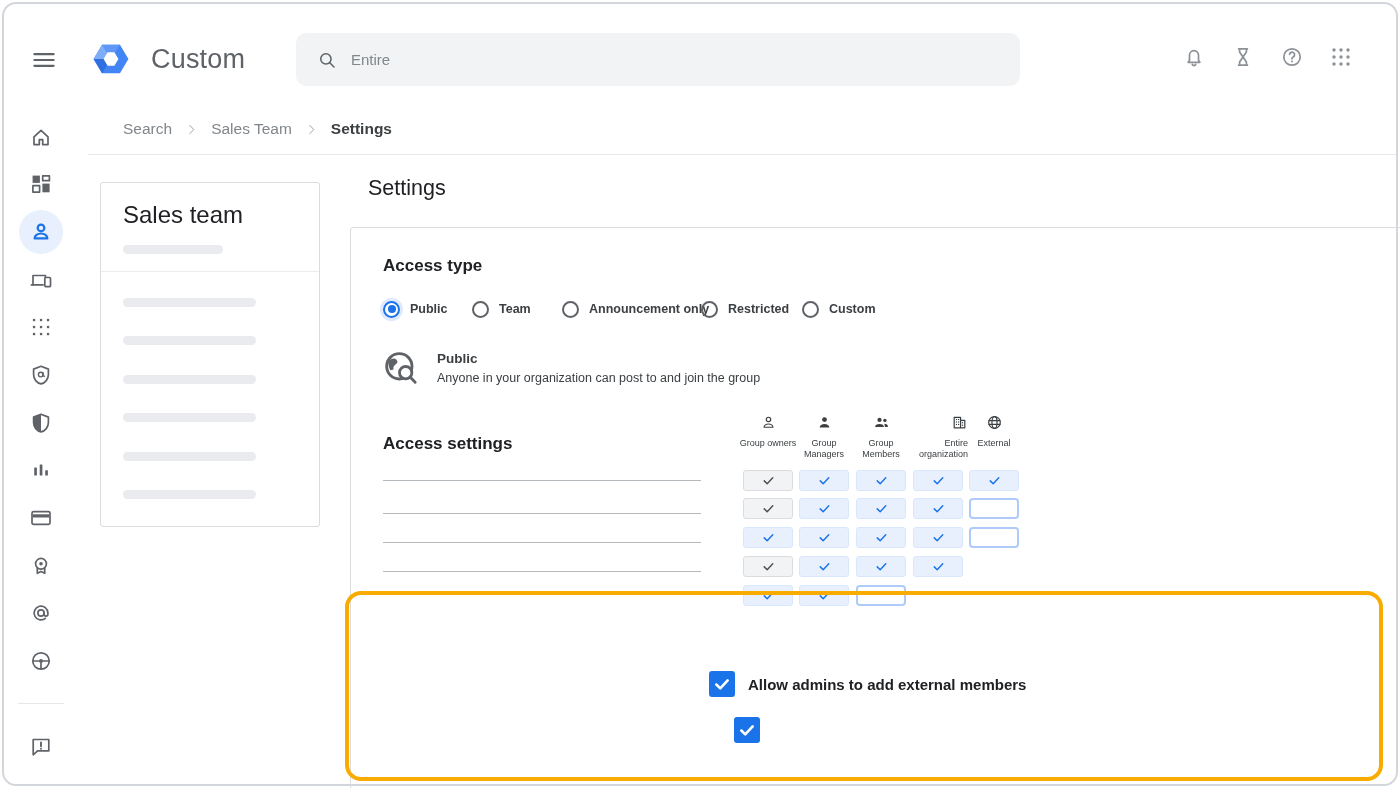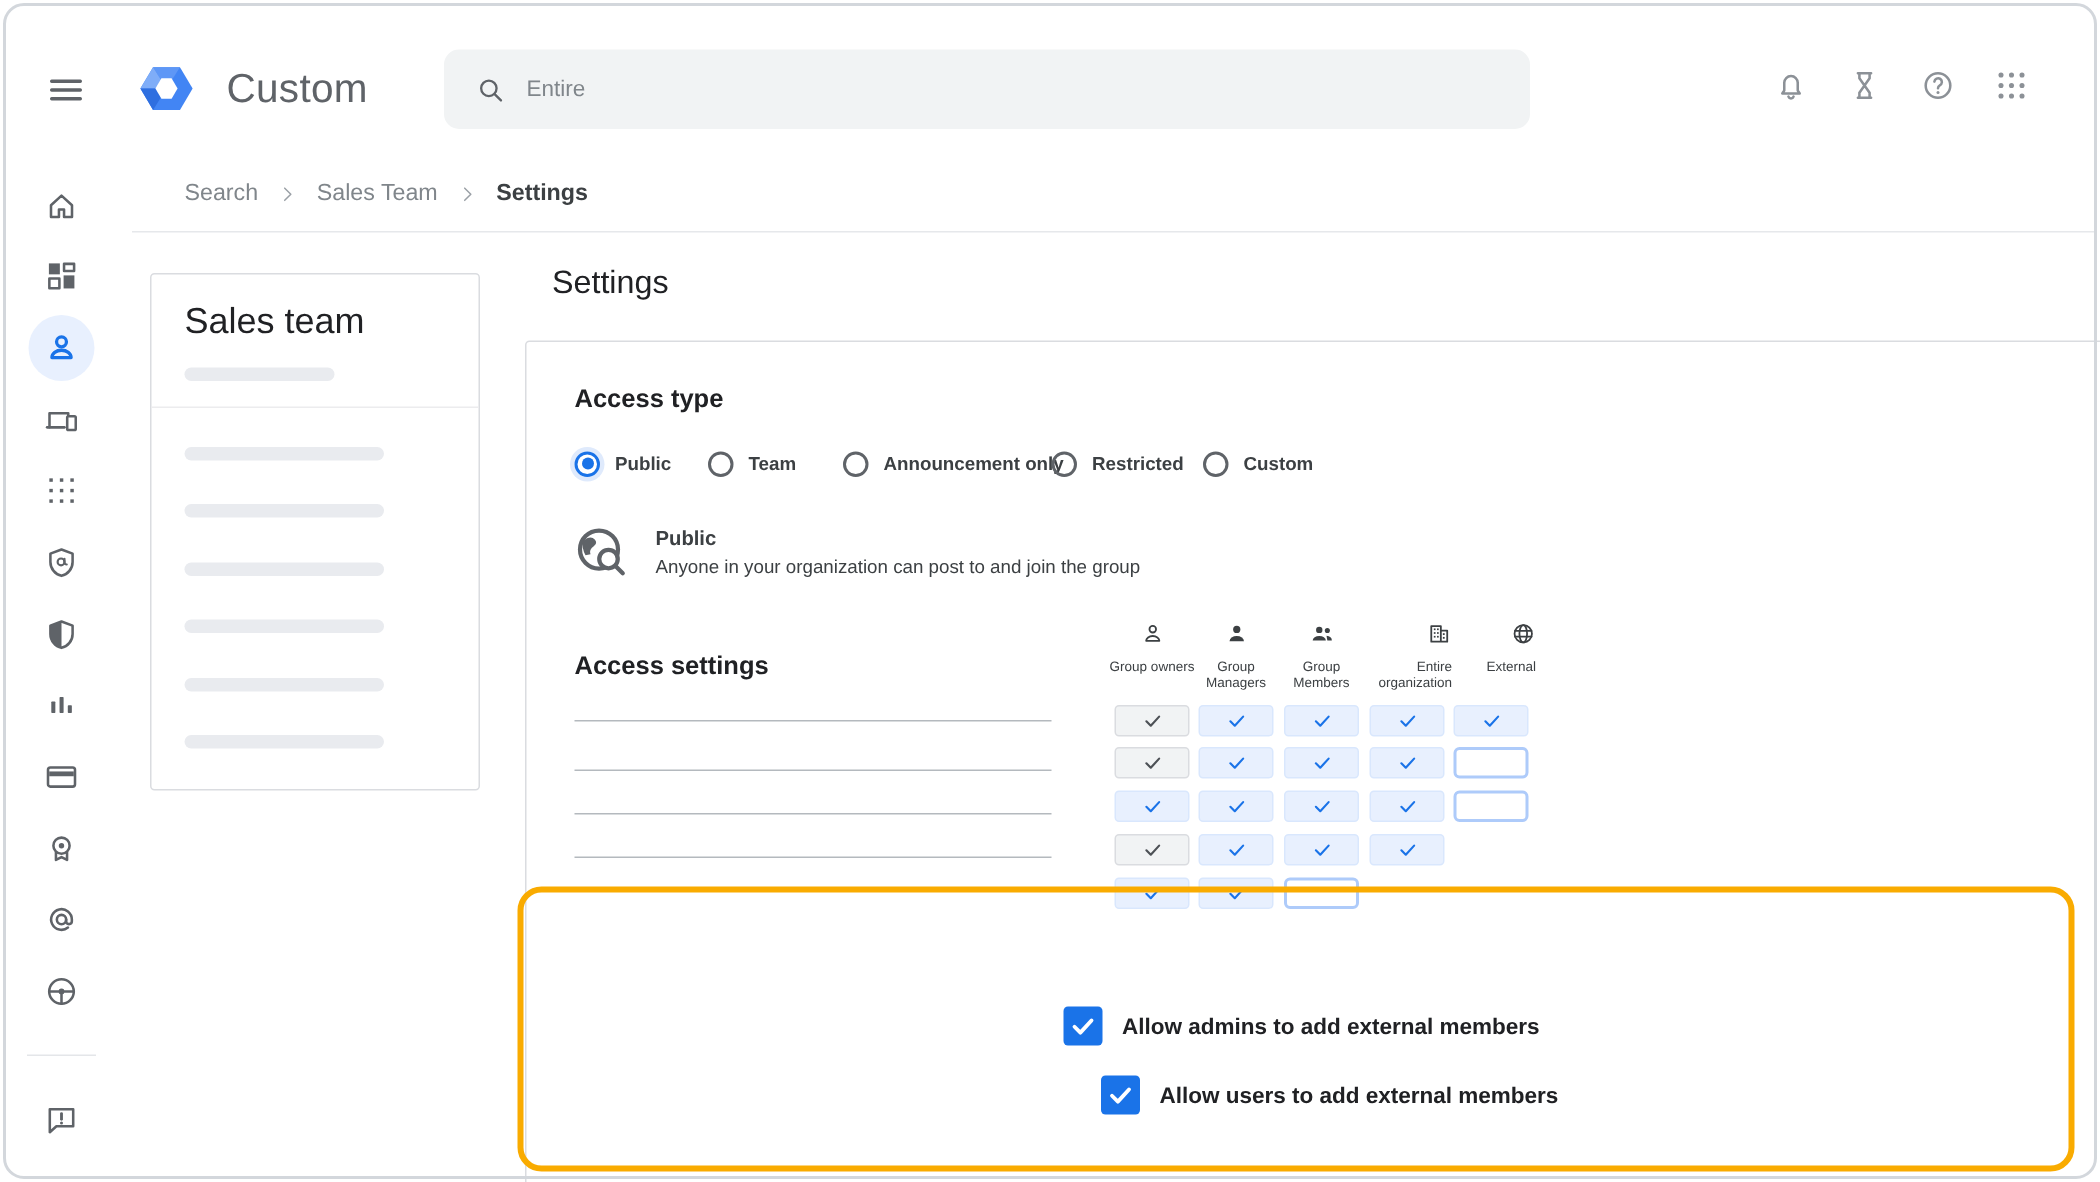--- a/index.html
+++ b/index.html
@@ -342,21 +342,21 @@
                 <rect x="6.9" y="7" width="1.6" height="1.6"></rect>
                 <rect x="9.9" y="7" width="1.6" height="1.6"></rect>
                 <rect x="6.9" y="10.5" width="1.6" height="1.6"></rect>
                 <rect x="9.9" y="10.5" width="1.6" height="1.6"></rect>
                 <rect x="6.9" y="14" width="1.6" height="1.6"></rect>
                 <rect x="9.9" y="14" width="1.6" height="1.6"></rect>
                 <rect x="15.4" y="11.5" width="1.7" height="1.7"></rect>
                 <rect x="15.4" y="15" width="1.7" height="1.7"></rect>
               </g>
             </svg></span><div class="col-label">Entire organization</div></div>
-        <div class="col-head" style="left: 613px; text-align: right;"><span class="ch-ic"><svg viewBox="0 0 24 24" width="100%" height="100%" fill="none" stroke="currentColor" stroke-width="1.7" stroke-linecap="round" stroke-linejoin="round">
+        <div class="col-head" style="left: 613px;"><span class="ch-ic"><svg viewBox="0 0 24 24" width="100%" height="100%" fill="none" stroke="currentColor" stroke-width="1.7" stroke-linecap="round" stroke-linejoin="round">
               <circle cx="12" cy="12" r="8.2"></circle>
               <ellipse cx="12" cy="12" rx="3.6" ry="8.2"></ellipse>
               <path d="M4.2 9.3 H19.8 M4.2 14.7 H19.8"></path>
             </svg></span><div class="col-label">External</div></div>
       </div>
     <div id="grid">
         <div class="cell checked-gray" style="left: 392px; top: 242px;">
           <span><svg viewBox="0 0 24 24" width="100%" height="100%" fill="none" stroke="currentColor" stroke-width="1.7" stroke-linecap="round" stroke-linejoin="round">
               <path d="M5.2 12.6 L9.9 17.3 L18.8 7.6" stroke-width="2.3"></path>
             </svg></span>
@@ -464,20 +464,19 @@
               </svg></span>
           </span>
           <span class="ext-label">Allow admins to add external members</span>
         </div>
         <div class="ext-row" style="left: 383px; top: 489px;">
           <span class="ext-box">
             <span><svg viewBox="0 0 24 24" width="100%" height="100%" fill="none" stroke="currentColor" stroke-width="1.7" stroke-linecap="round" stroke-linejoin="round">
                 <path d="M5.2 12.6 L9.9 17.3 L18.8 7.6" stroke-width="2.3"></path>
               </svg></span>
           </span>
-          <span class="ext-label">Allow users to add external members</span>
         </div>
       </div>
 
   </section>
 
   <div class="highlight-ring"></div>
 </div>
 
 </body></html>

